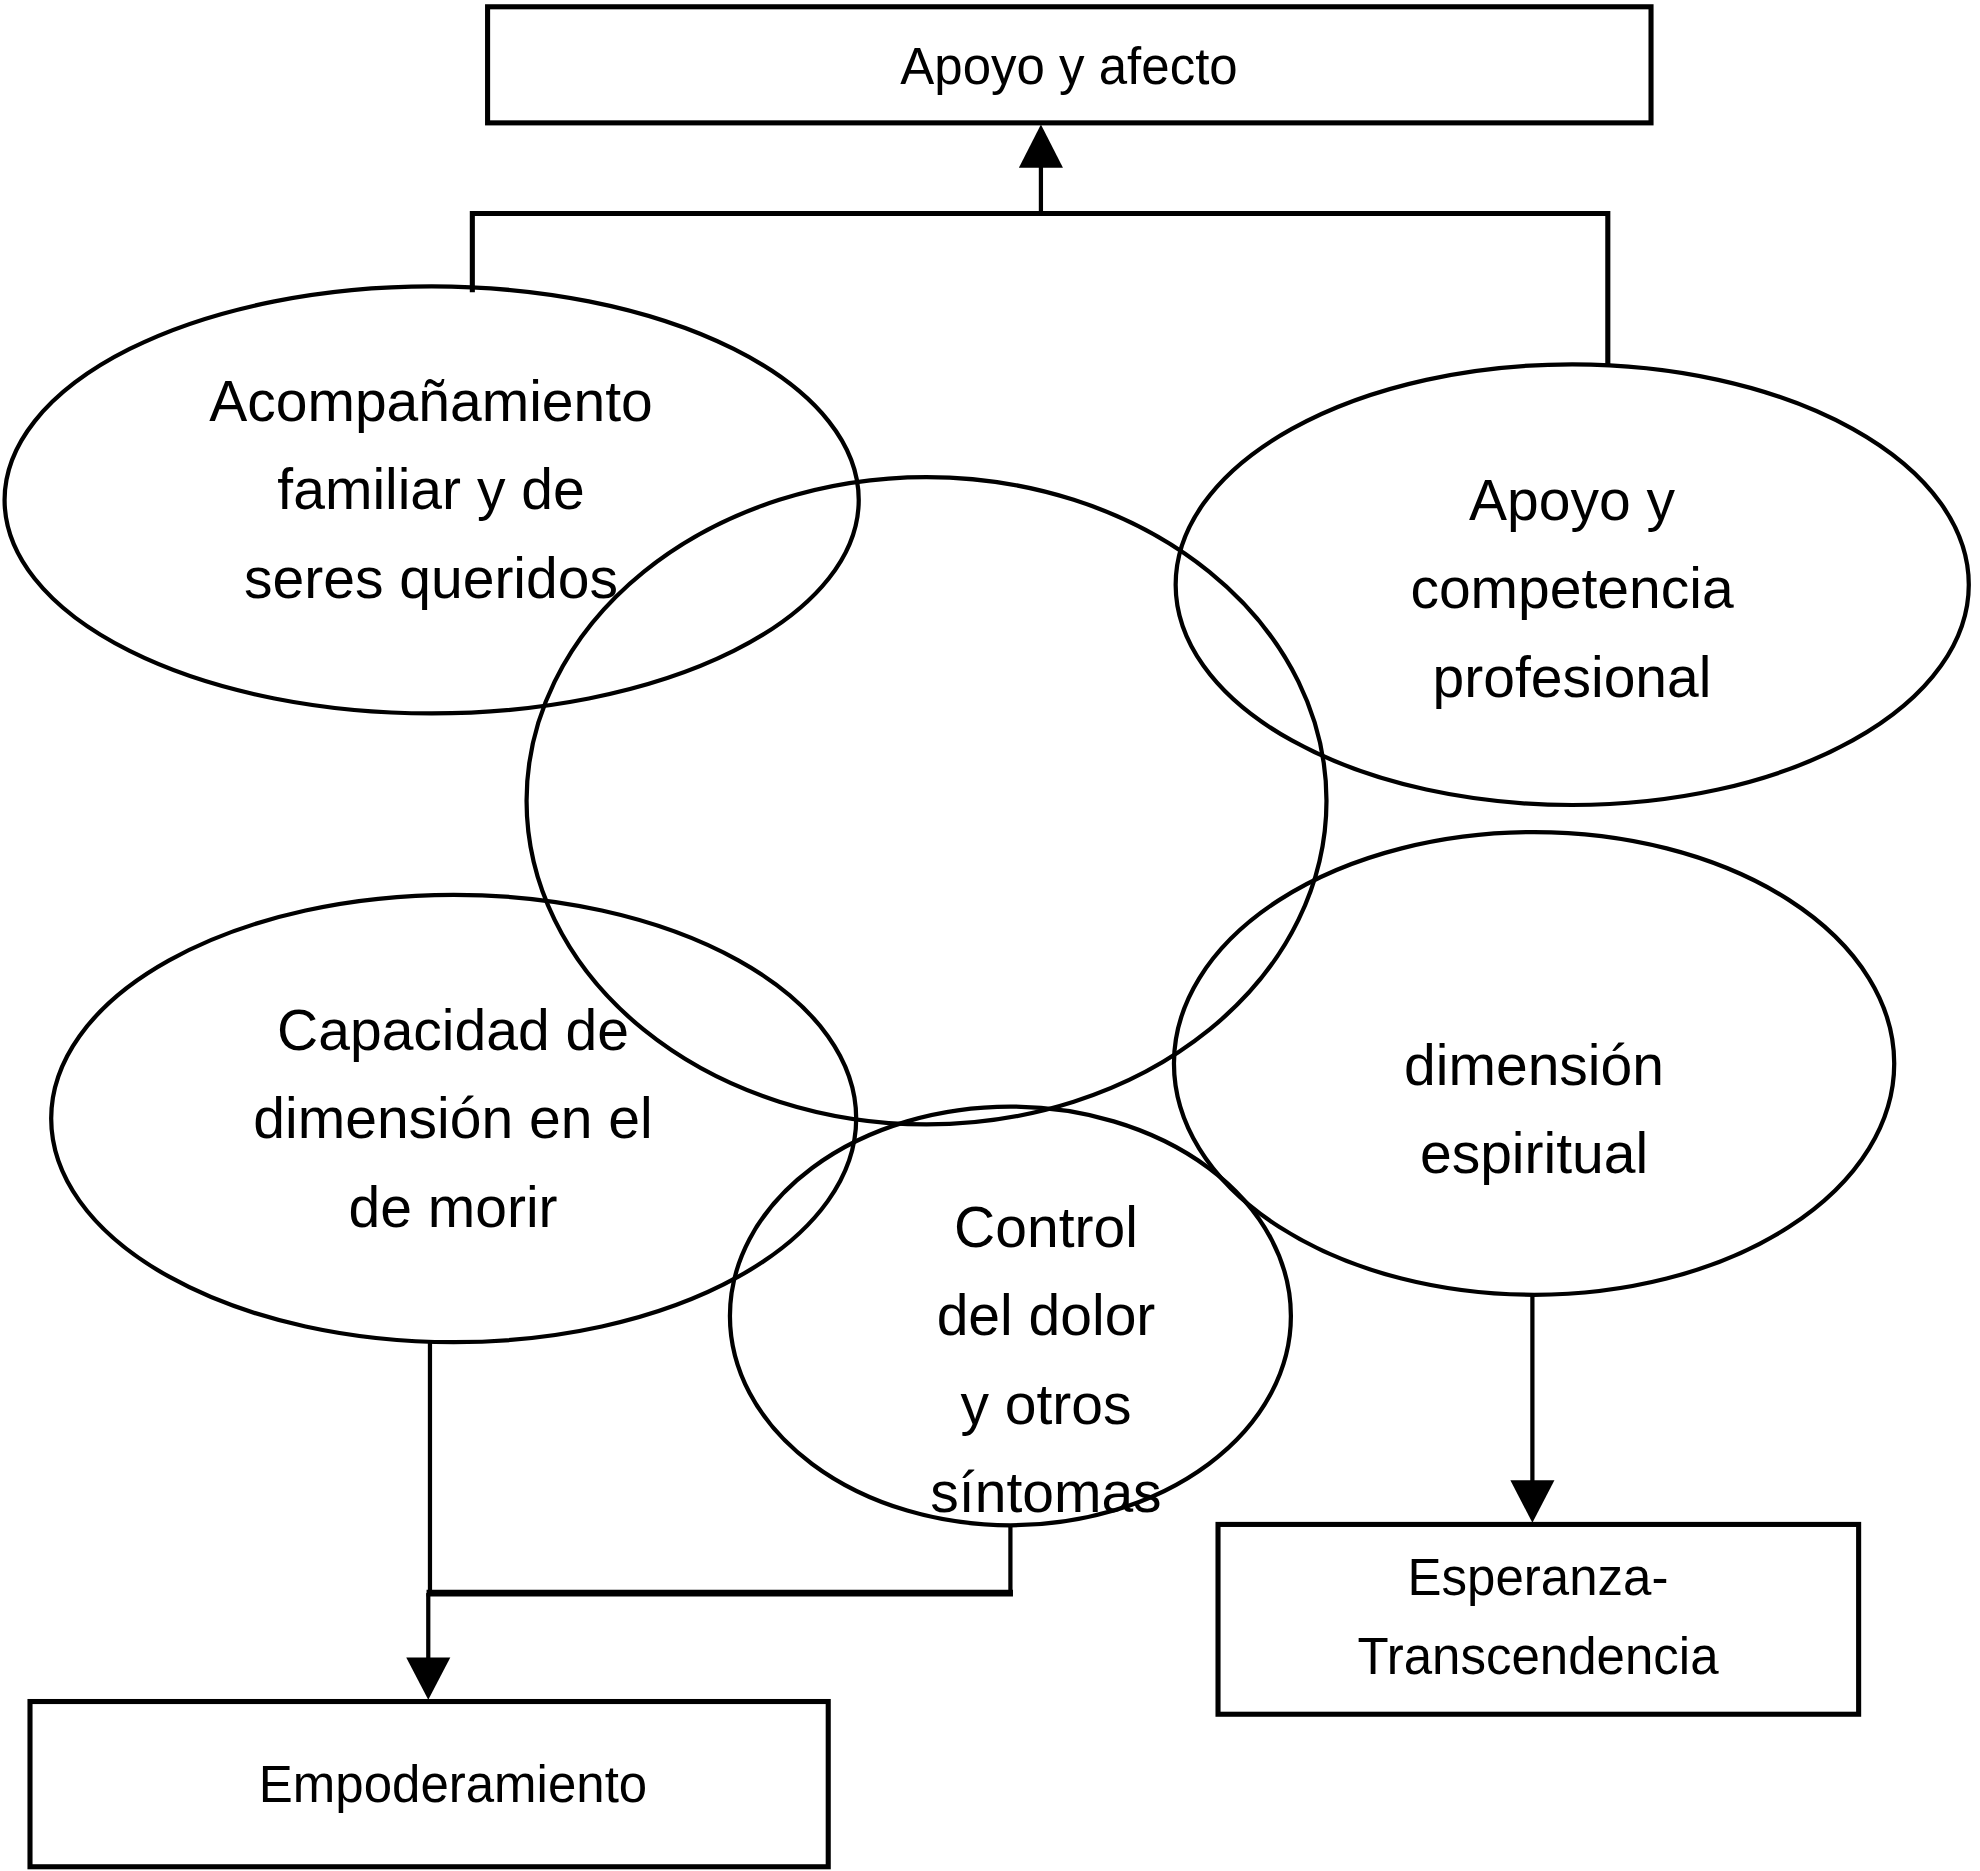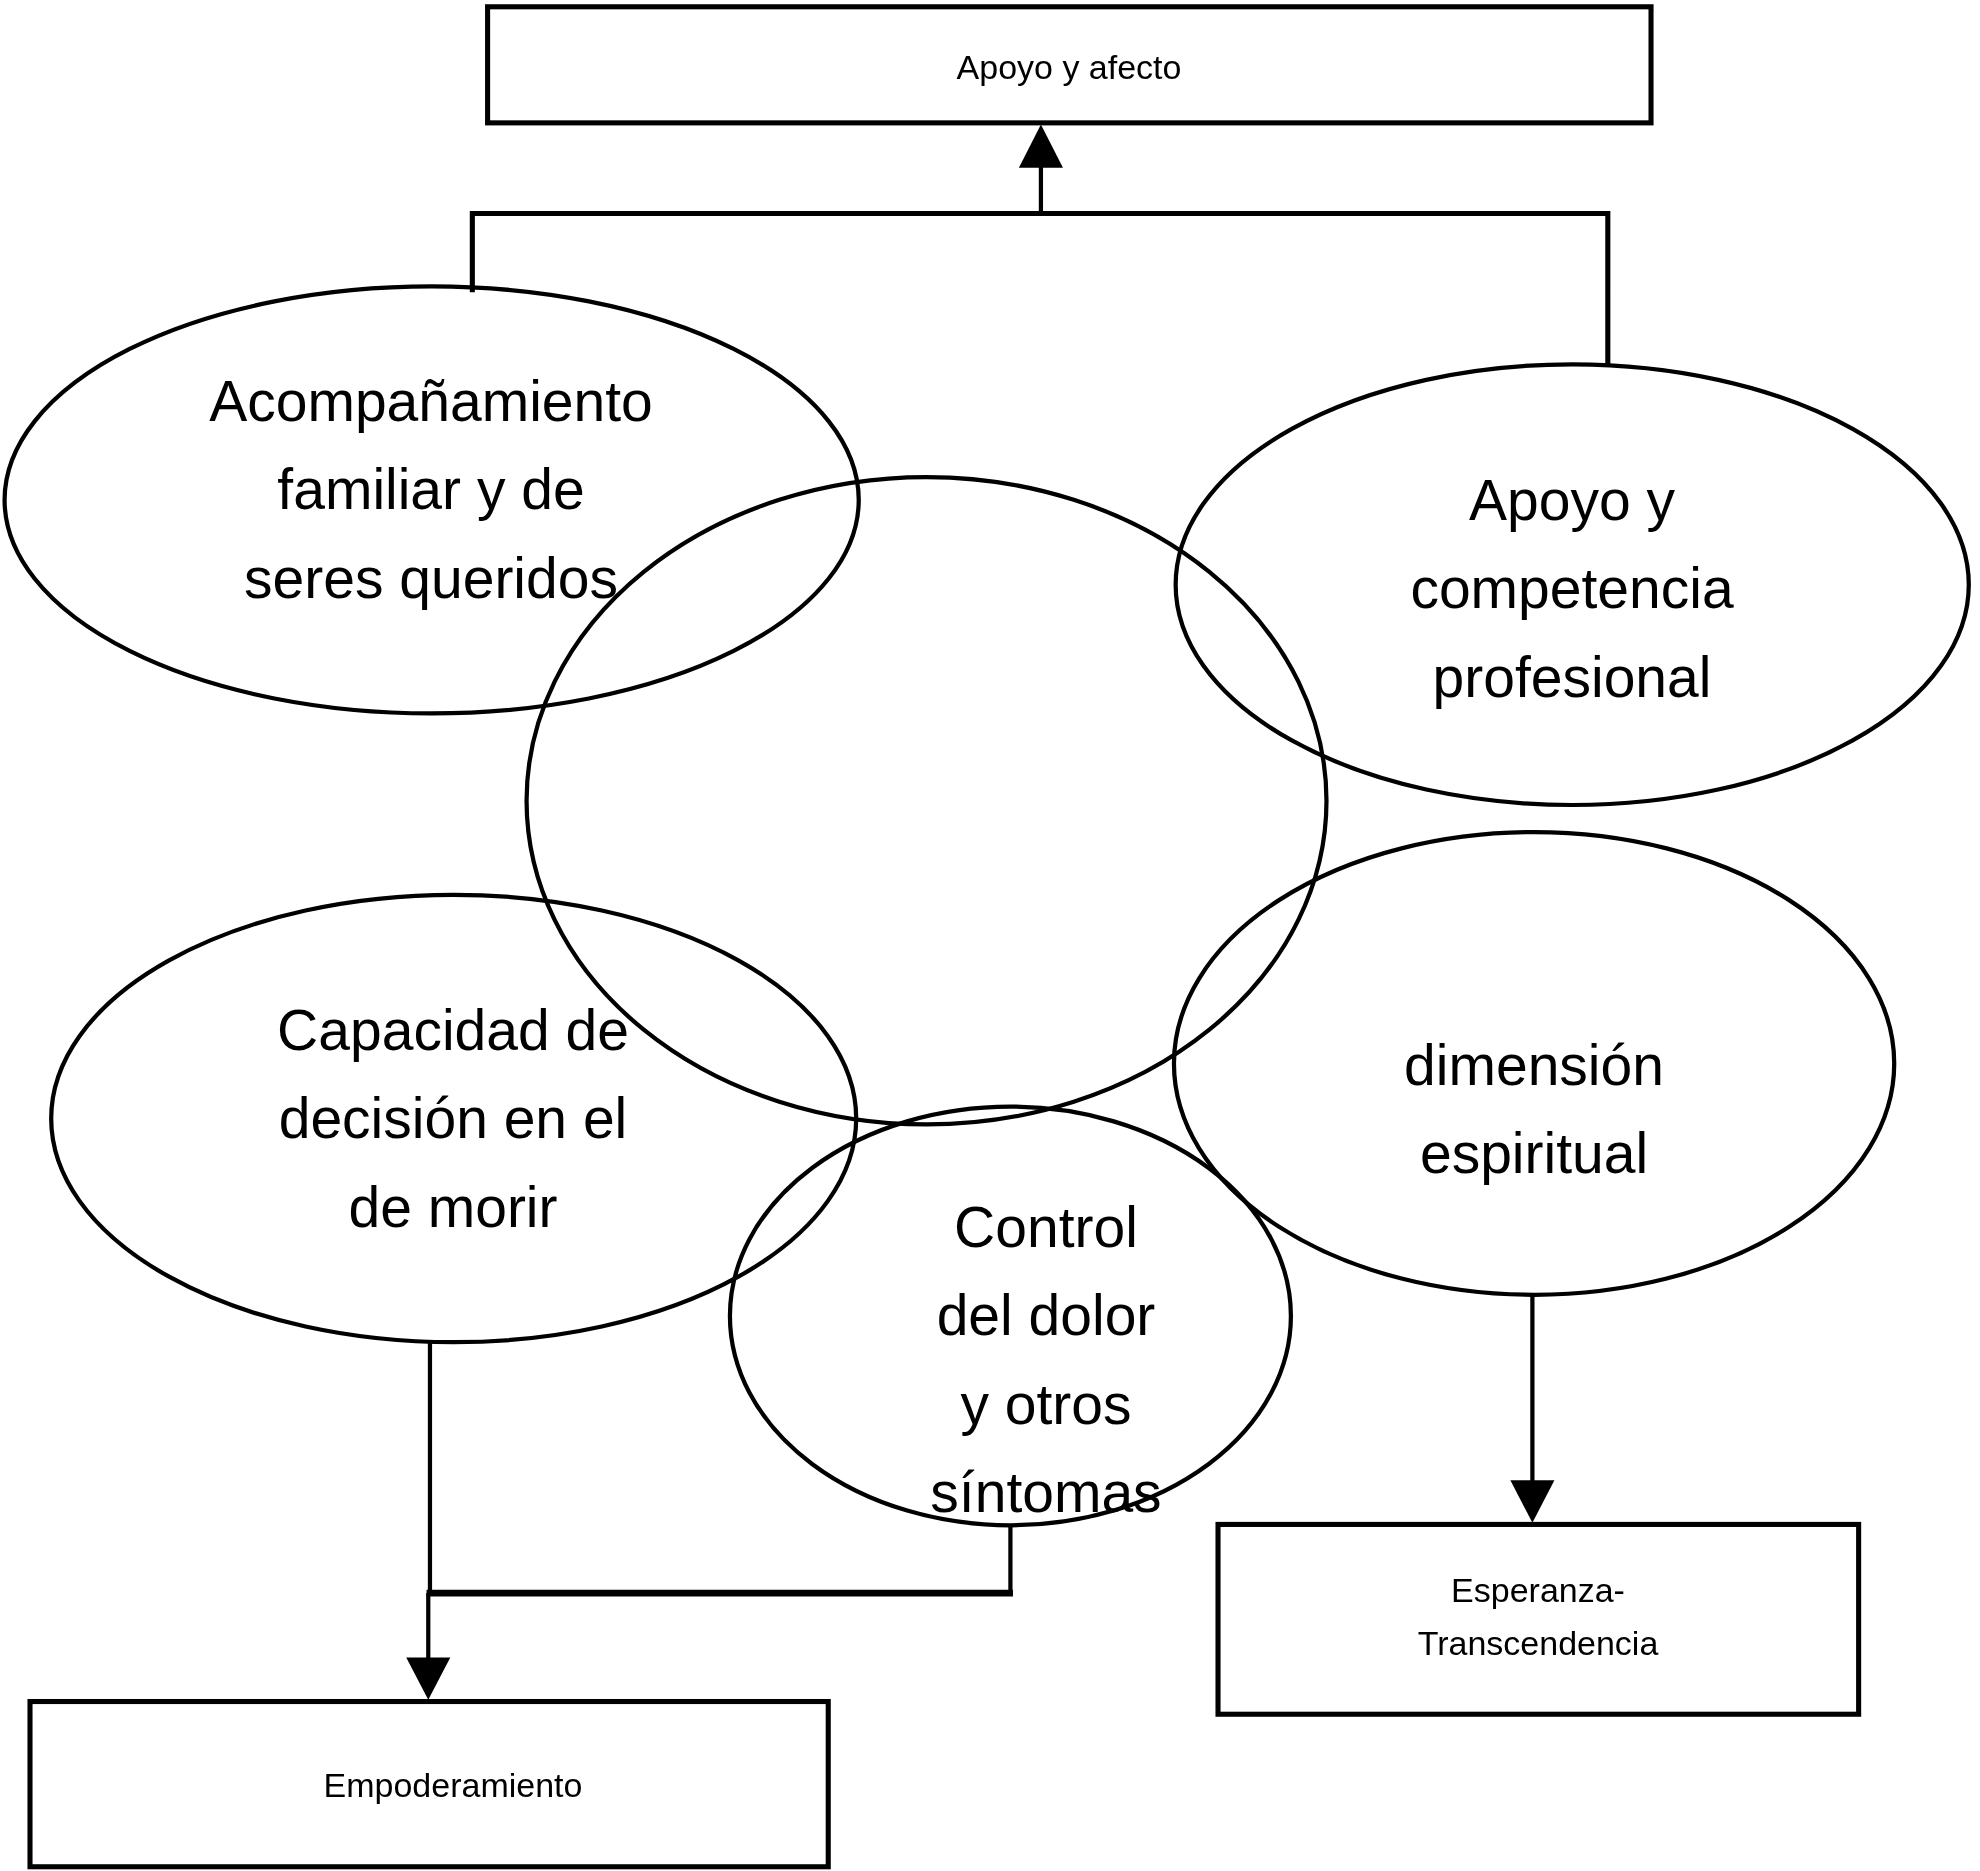--- a/index.html
+++ b/index.html
@@ -15,21 +15,21 @@
   .canvas svg { position: absolute; left: 0; top: 0; }
   .node-label {
     position: absolute;
     transform: translate(-50%, -50%);
     text-align: center;
     font-size: 57px;
     line-height: 1.55;
     white-space: nowrap;
     color: #000000;
   }
-  .box-label { font-size: 34px; }
+  .box-label { font-size: 51px; }
 </style>
 </head>
 <body>
 
 <div class="canvas">
 
   <svg width="1981" height="1871" viewBox="0 0 2337 2208">
 
     <rect x="575" y="8" width="1373" height="137" fill="none" stroke="#000000" stroke-width="6"></rect>
 
@@ -69,21 +69,21 @@
 
   <div class="node-label" style="left:1572px; top:589px;">
     <div>Apoyo y</div>
     <div>competencia</div>
     <div>profesional</div>
   </div>
 
 
   <div class="node-label" style="left:453px; top:1119px;">
     <div>Capacidad de</div>
-    <div>decisión en el</div>
+    <div>dimensión en el</div>
     <div>de morir</div>
   </div>
 
   <div class="node-label" style="left:1534px; top:1109px;">
     <div>dimensión</div>
     <div>espiritual</div>
   </div>
 
   <div class="node-label" style="left:1010px; top:1360px;margin-left:36px;">
     <div>Control</div>

